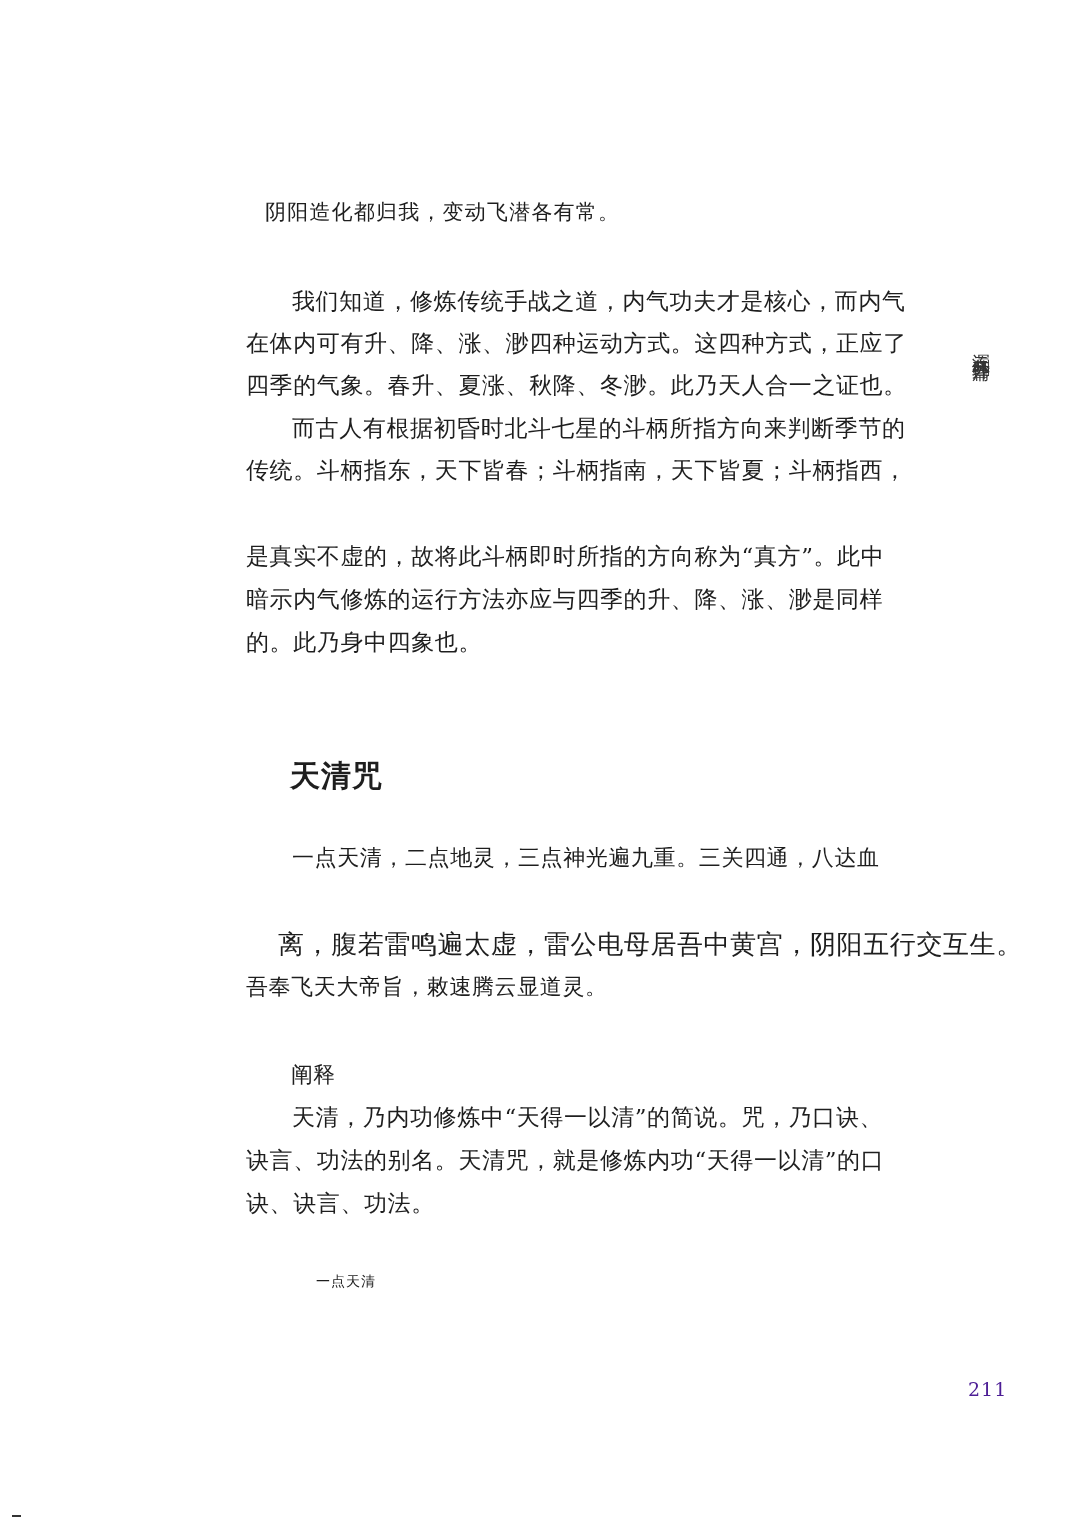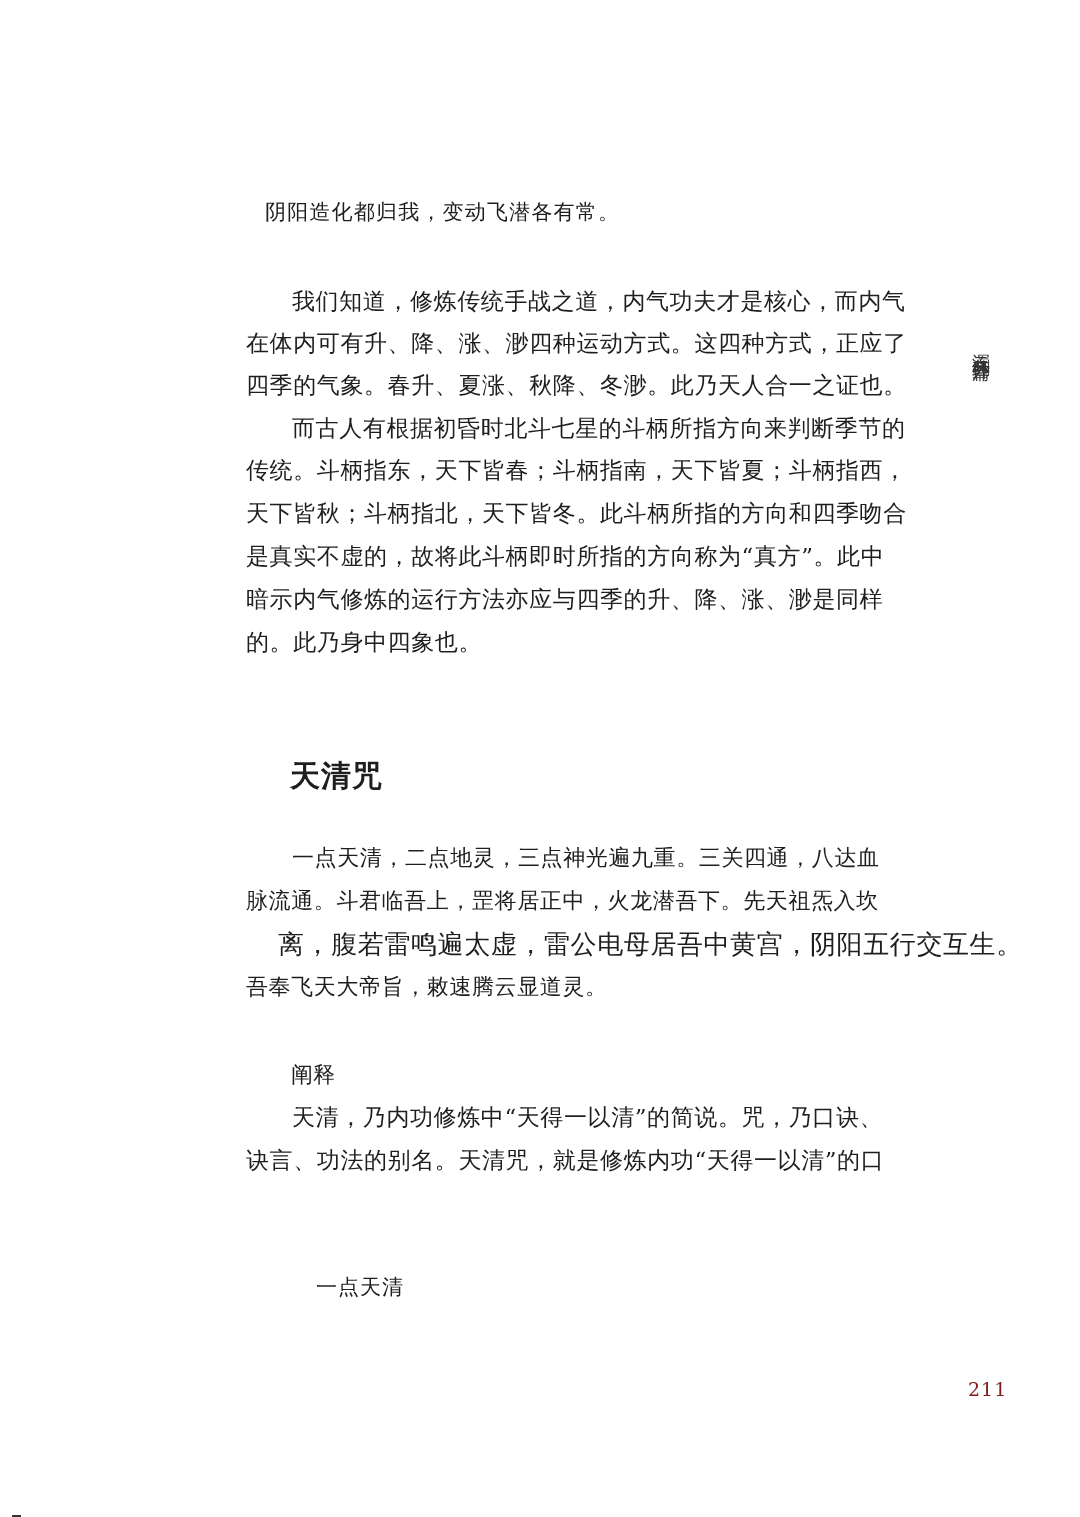--- a/index.html
+++ b/index.html
@@ -11,57 +11,56 @@
   .kai { font-family: "DejaVu Serif", serif; }
   .song { font-family: "DejaVu Serif", serif; }
   .hei { font-family: "DejaVu Sans", sans-serif; }
   .line {
     position: absolute; left: 234px; width: 650px; font-size: 23px; line-height: 30px;
     white-space: nowrap; letter-spacing: 0.6px;
   }
   .verse { position: absolute; left: 253px; top: 198px; font-size: 21px; letter-spacing: 1.2px; }
   .heading { position: absolute; left: 278px; top: 756px; font-size: 30px; font-weight: bold; letter-spacing: 1px; font-family: Liberation Mono, monospace; }
   .subheading { position: absolute; left: 279px; top: 1060px; font-size: 22px; }
-  .subitem { position: absolute; left: 304px; top: 1273px; font-size: 21px; letter-spacing: 1px; }
+  .subitem { position: absolute; left: 304px; top: 1273px; font-size: 14px; letter-spacing: 1px; }
   .side-title {
     position: absolute; left: 958px; top: 340px; width: 22px; font-size: 18px; line-height: 22px;
     writing-mode: vertical-rl; letter-spacing: 2px; color: #333;
   }
-  .page-number { position: absolute; left: 956px; top: 1378px; font-size: 19px; color: #7f1d1d; letter-spacing: 1px; }
+  .page-number { position: absolute; left: 956px; top: 1378px; font-size: 19px; color: #4c1d95; letter-spacing: 1px; }
   .crop-mark { position: absolute; top: 1515px; height: 2px; background: #333; }
 </style>
 </head>
 <body>
 
 <div class="page">
 
   <div class="verse kai">阴阳造化都归我，变动飞潜各有常。</div>
 
   <div class="line song" style="top:328px;">在体内可有升、降、涨、渺四种运动方式。这四种方式，正应了</div>
   <div class="line song" style="top:286px; text-indent:46px;">我们知道，修炼传统手战之道，内气功夫才是核心，而内气</div>
   <div class="line song" style="top:370px;">四季的气象。春升、夏涨、秋降、冬渺。此乃天人合一之证也。</div>
 
   <div class="line song" style="top:413px; text-indent:46px;">而古人有根据初昏时北斗七星的斗柄所指方向来判断季节的</div>
   <div class="line song" style="top:455px;">传统。斗柄指东，天下皆春；斗柄指南，天下皆夏；斗柄指西，</div>
-  <div class="line song" style="top:498px;">天下皆秋；斗柄指北，天下皆冬。此斗柄所指的方向和四季吻合</div>
   <div class="line song" style="top:541px;">是真实不虚的，故将此斗柄即时所指的方向称为“真方”。此中</div>
   <div class="line song" style="top:584px;">暗示内气修炼的运行方法亦应与四季的升、降、涨、渺是同样</div>
   <div class="line song" style="top:627px;">的。此乃身中四象也。</div>
 
   <div class="heading hei">天清咒</div>
 
   <div class="line kai" style="top:843px; text-indent:46px; font-size:22px;">一点天清，二点地灵，三点神光遍九重。三关四通，八达血</div>
-  <div class="line kai" style="top:886px; font-size:22px;">脉流通。斗君临吾上，罡将居正中，火龙潜吾下。先天祖炁入坎</div>
   <div class="line kai" style="top:929px; font-size:26px;margin-left:32px;">离，腹若雷鸣遍太虚，雷公电母居吾中黄宫，阴阳五行交互生。</div>
   <div class="line kai" style="top:972px; font-size:22px;">吾奉飞天大帝旨，敕速腾云显道灵。</div>
 
   <div class="subheading hei">阐释</div>
 
   <div class="line song" style="top:1102px; text-indent:46px;">天清，乃内功修炼中“天得一以清”的简说。咒，乃口诀、</div>
   <div class="line song" style="top:1145px;">诀言、功法的别名。天清咒，就是修炼内功“天得一以清”的口</div>
+  <div class="line song" style="top:1188px;">诀、诀言、功法。</div>
 
   <div class="subitem kai">一点天清</div>
 
   <div class="side-title kai">浑元剑经外篇</div>
 
   <div class="page-number song">211</div>
 
   <div class="crop-mark" style="left:0; width:9px;"></div>
   <div class="crop-mark" style="left:1071px; width:9px;"></div>
 </div>

